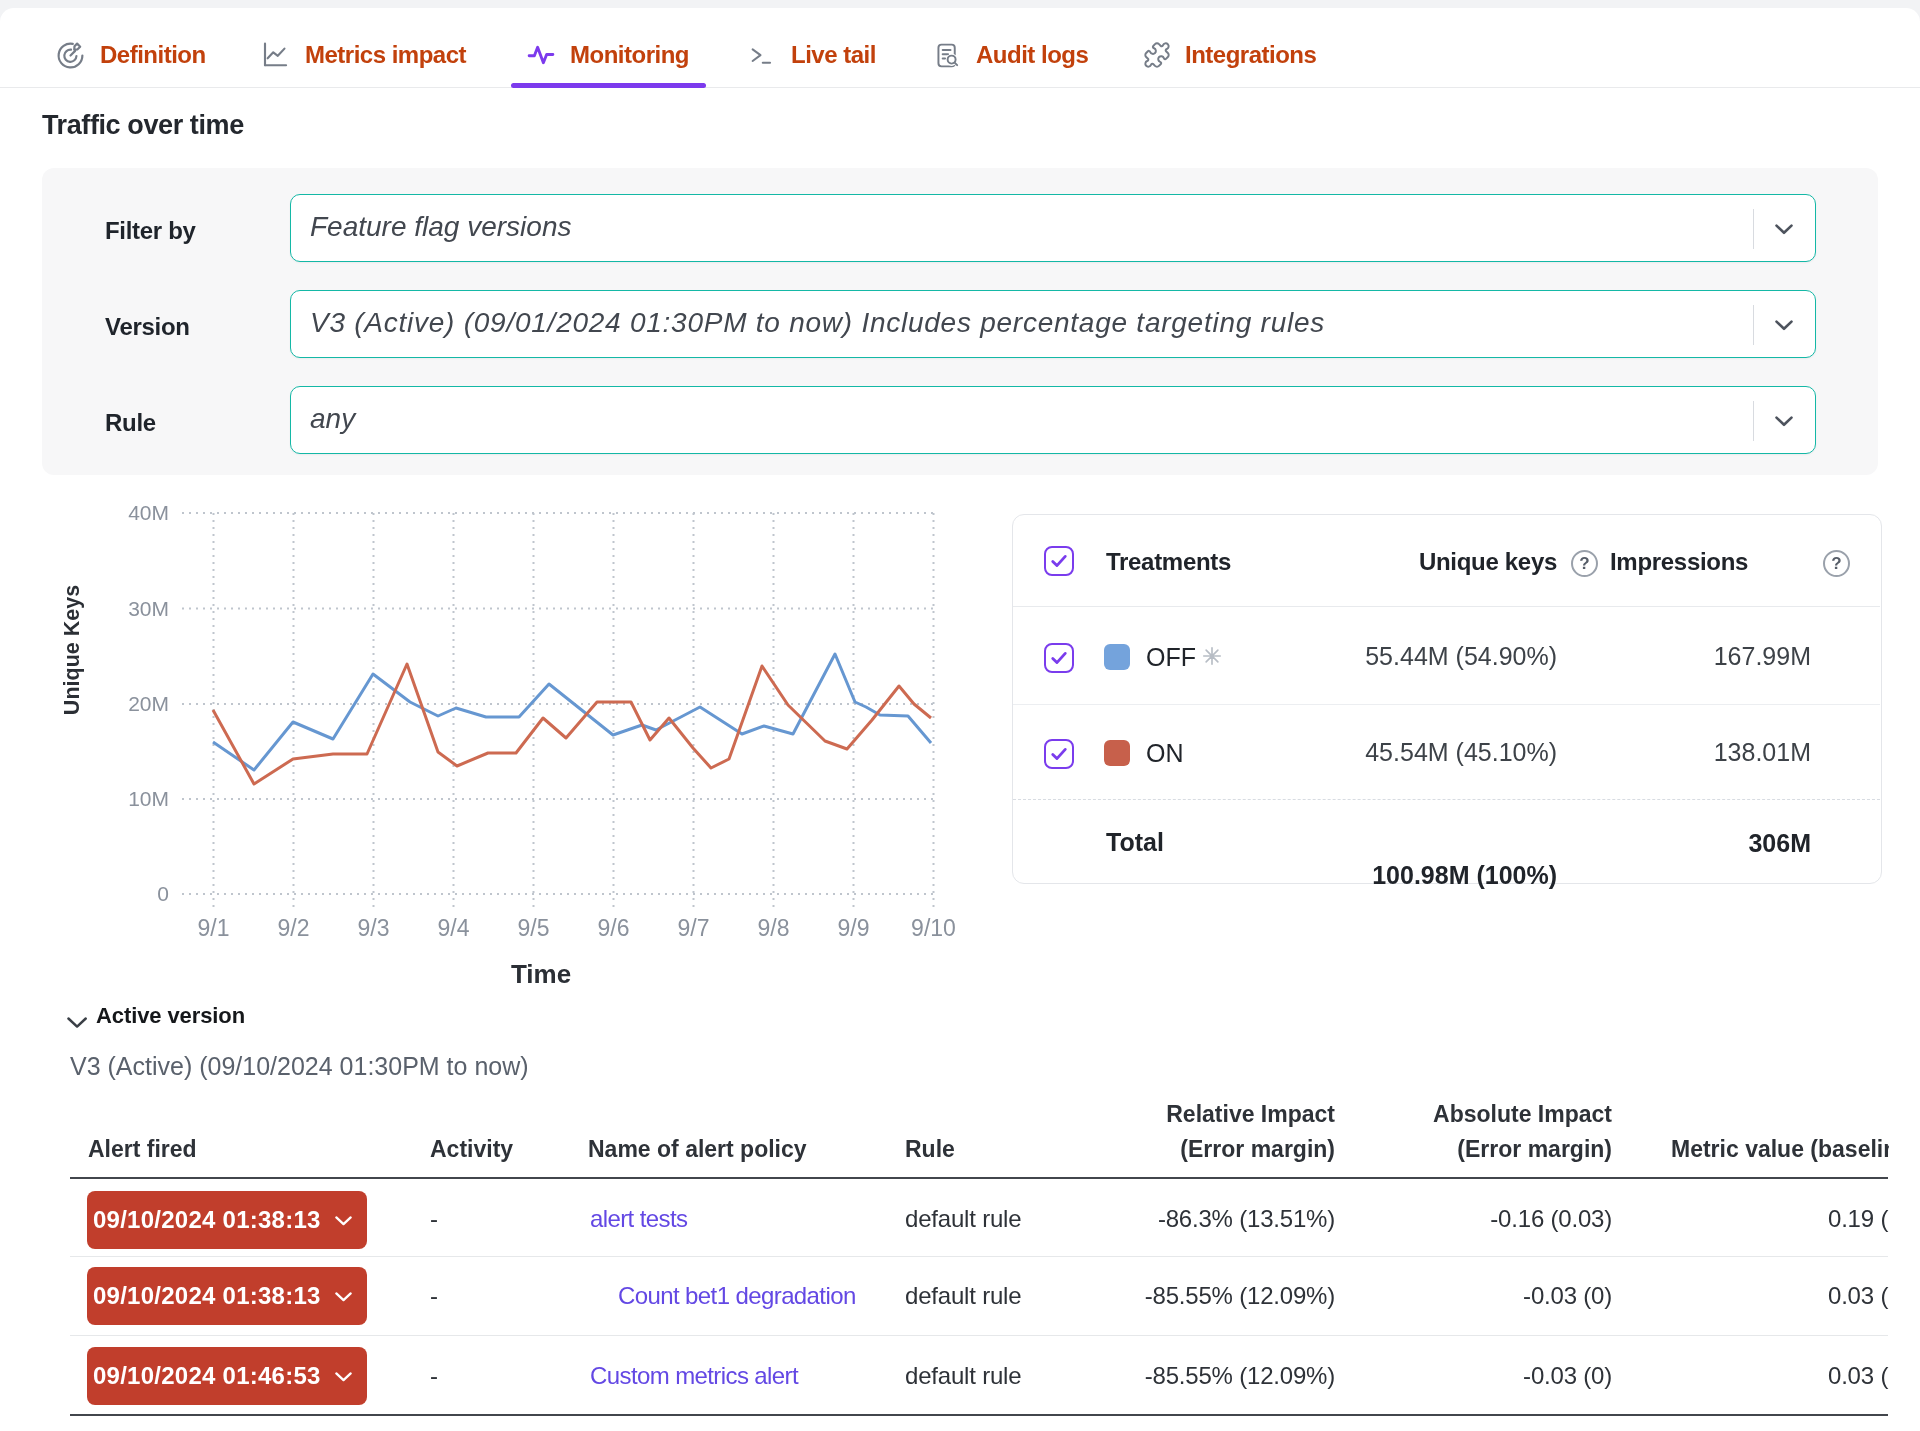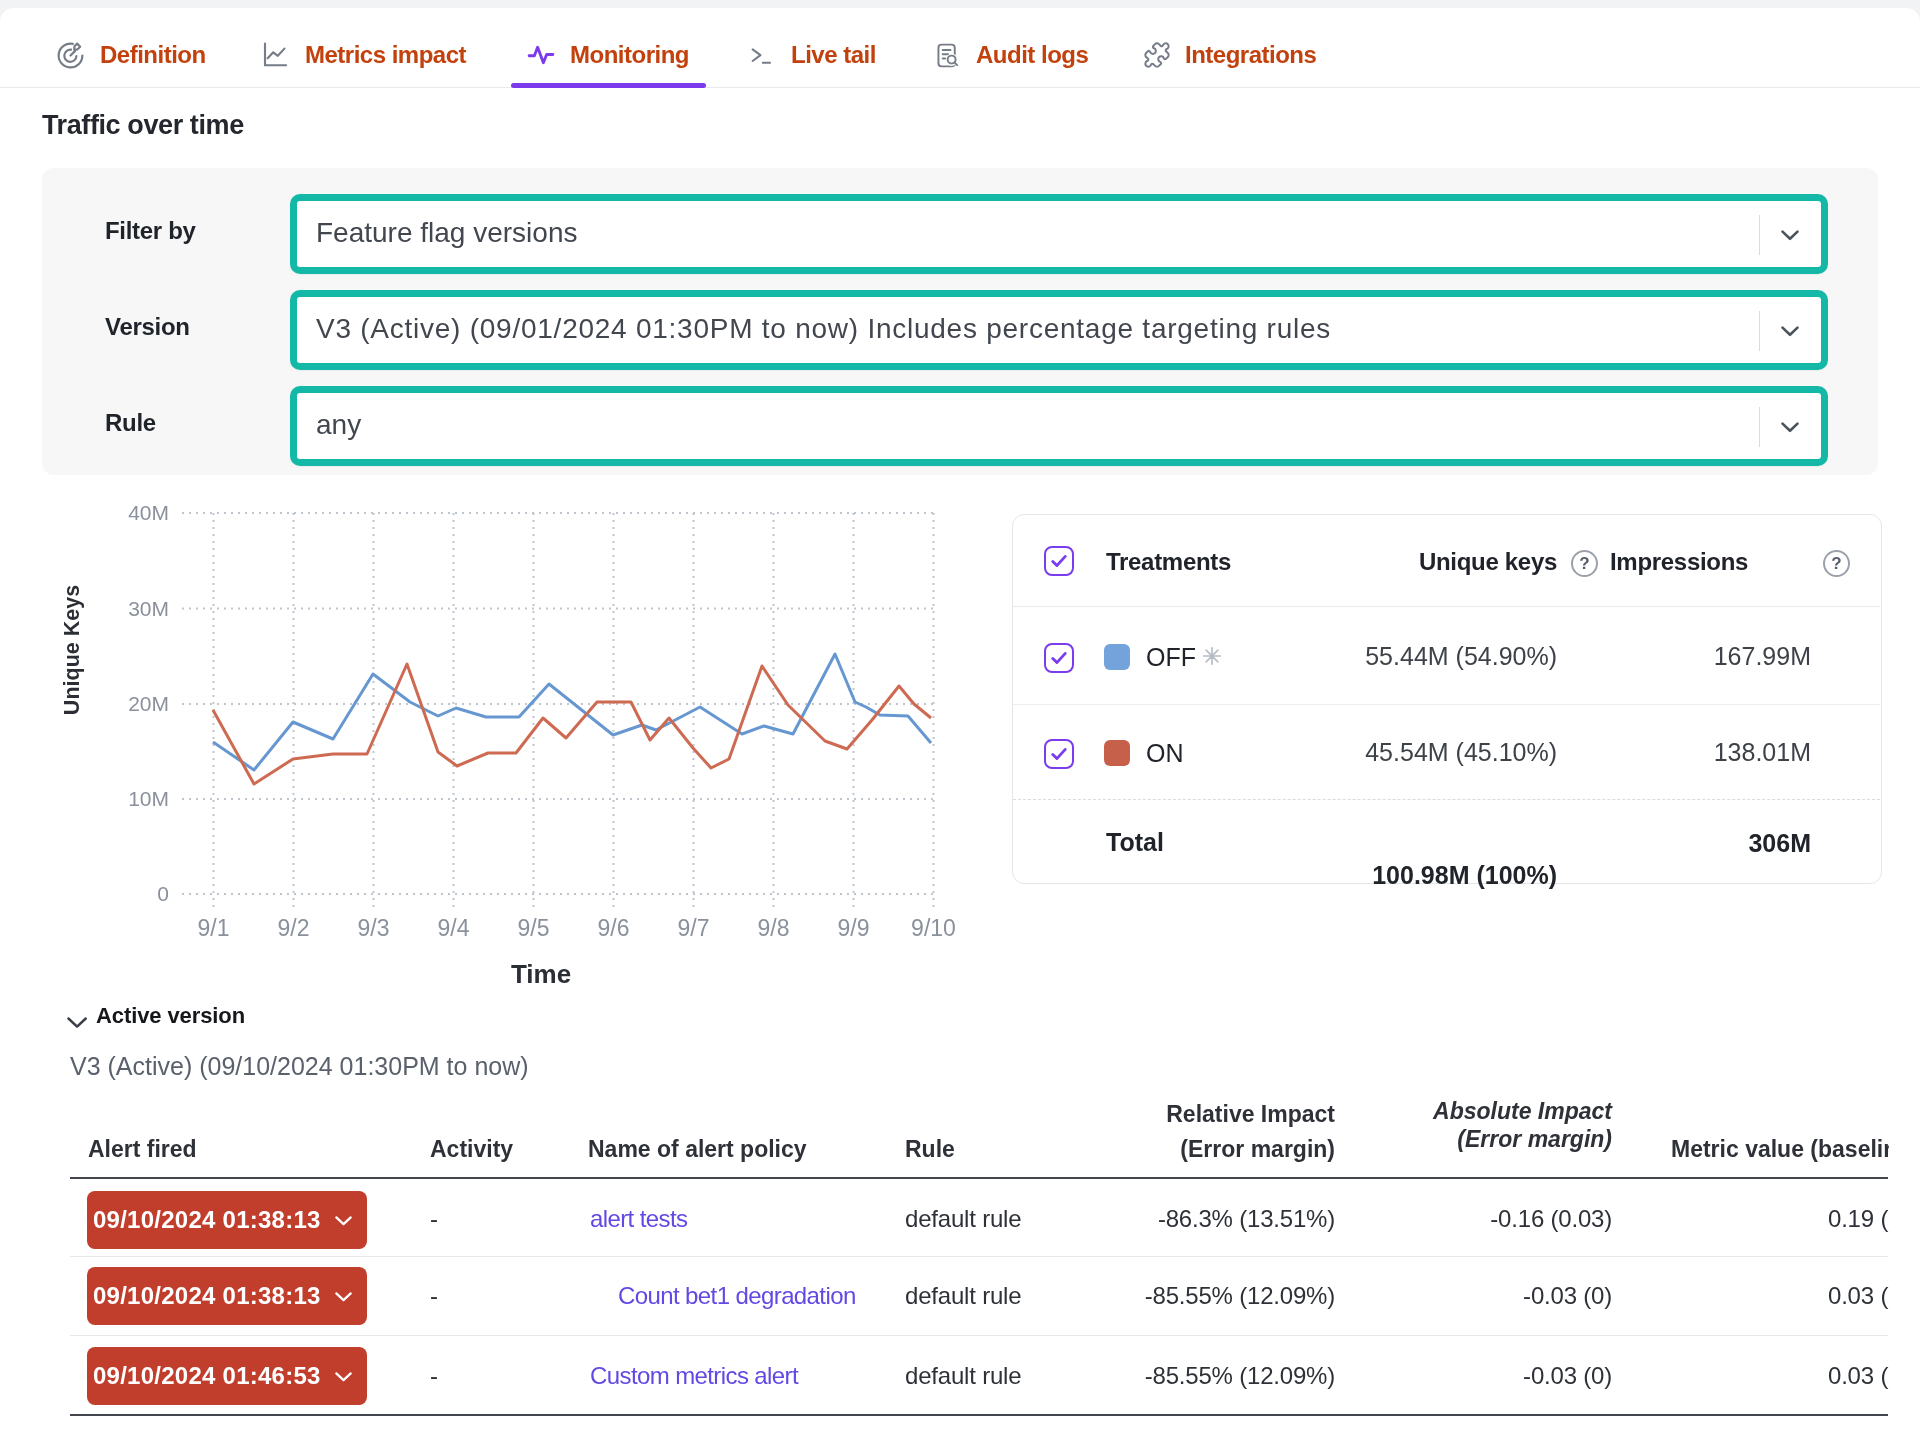--- a/index.html
+++ b/index.html
@@ -8,21 +8,21 @@
   .abs{position:absolute;}
   #card{position:absolute;left:0;top:8px;width:1920px;height:1423px;background:#ffffff;border-radius:14px 14px 0 0;}
   .tab{position:absolute;top:40px;height:30px;display:flex;align-items:center;font-size:24px;font-weight:bold;color:#c2410c;letter-spacing:-0.5px;}
   .tab svg{display:block;}
   .tab .lbl{margin-left:14px;}
   #tabline{position:absolute;left:0;top:87px;width:1920px;height:1px;background:#e9eaec;}
   #underline{position:absolute;left:511px;top:83px;width:195px;height:5px;background:#7c3aed;border-radius:3px;}
   #h1{position:absolute;left:42px;top:110px;font-size:27px;font-weight:bold;color:#24282e;letter-spacing:-0.4px;}
   #fpanel{position:absolute;left:42px;top:168px;width:1836px;height:307px;background:#f7f7f8;border-radius:12px;}
   .flabel{position:absolute;left:105px;font-size:24px;font-weight:bold;color:#1f242b;letter-spacing:-0.3px;}
-  .fbox{position:absolute;left:290px;width:1524px;height:66px;background:#fff;border:7px solid #14b8a6;border-radius:10px;box-shadow:0 1px 2px rgba(16,24,40,.05);}
+  .fbox{position:absolute;left:290px;width:1524px;height:66px;background:#fff;border:1px solid #14b8a6;border-radius:10px;box-shadow:0 1px 2px rgba(16,24,40,.05);font-style:italic;}
   .fbox .txt{position:absolute;left:19px;top:16px;font-size:28px;color:#42474f;white-space:nowrap;}
   .fbox .sep{position:absolute;right:61px;top:14px;width:1px;height:40px;background:#d8dbe0;}
   .fbox .chev{position:absolute;right:19px;top:22px;}
   .cb{position:absolute;width:26px;height:26px;background:#fff;border:2.5px solid #7a3ced;border-radius:8px;}
   .cb svg{position:absolute;left:3px;top:3px;}
   .qc{position:absolute;width:23px;height:23px;border:2px solid #9aa1ab;border-radius:50%;color:#565d68;font-size:17px;font-weight:bold;text-align:center;line-height:23px;}
   .legrow-num{position:absolute;font-size:25px;color:#3d4248;text-align:right;}
   .btn{position:absolute;left:87px;width:280px;height:58px;background:#c13e2c;border-radius:8px;color:#fff;font-size:24px;font-weight:bold;display:flex;align-items:center;}
   .btn .t{margin-left:6px;white-space:nowrap;letter-spacing:0.25px;}
   .btn svg{margin-left:auto;margin-right:12px;}
@@ -202,21 +202,21 @@
       <path d="M5 8.8l8 7.4 8-7.4"></path>
     </svg>
   <div class="abs" style="left:96px;top:1003px;font-size:22px;font-weight:bold;color:#15171a;letter-spacing:-0.1px;">Active version</div>
   <div class="abs" style="left:70px;top:1052px;font-size:25px;color:#5a616c;">V3 (Active) (09/10/2024 01:30PM to now)</div>
 
   <div class="hdr" style="left:88px;top:1136px;">Alert fired</div>
   <div class="hdr" style="left:430px;top:1136px;">Activity</div>
   <div class="hdr" style="left:588px;top:1136px;">Name of alert policy</div>
   <div class="hdr" style="left:905px;top:1136px;">Rule</div>
   <div class="hdr" style="right:585px;top:1097px;text-align:right;line-height:35px;">Relative Impact<br>(Error margin)</div>
-  <div class="hdr" style="right:308px;top:1097px;text-align:right;line-height:28px;font-style:italic;">Absolute Impact<br>(Error margin)</div>
+  <div class="hdr" style="right:308px;top:1097px;text-align:right;line-height:35px;">Absolute Impact<br>(Error margin)</div>
   <div class="hdr" style="left:1671px;top:1136px;width:218px;height:30px;overflow:hidden;">Metric value (baseline)</div>
 
   <div class="abs" style="left:70px;top:1177px;width:1818px;height:2px;background:#42464c;"></div>
   <div class="abs" style="left:70px;top:1256px;width:1818px;height:1px;background:#e6e8ea;"></div>
   <div class="abs" style="left:70px;top:1335px;width:1818px;height:1px;background:#e6e8ea;"></div>
   <div class="abs" style="left:70px;top:1414px;width:1818px;height:2px;background:#42464c;"></div>
 
   <div class="btn" style="top:1191px;">
       <span class="t">09/10/2024 01:38:13</span>
     <svg width="23" height="23" viewBox="0 0 24 24" fill="none" stroke="#fff" stroke-width="2.4" stroke-linecap="round" stroke-linejoin="round">

